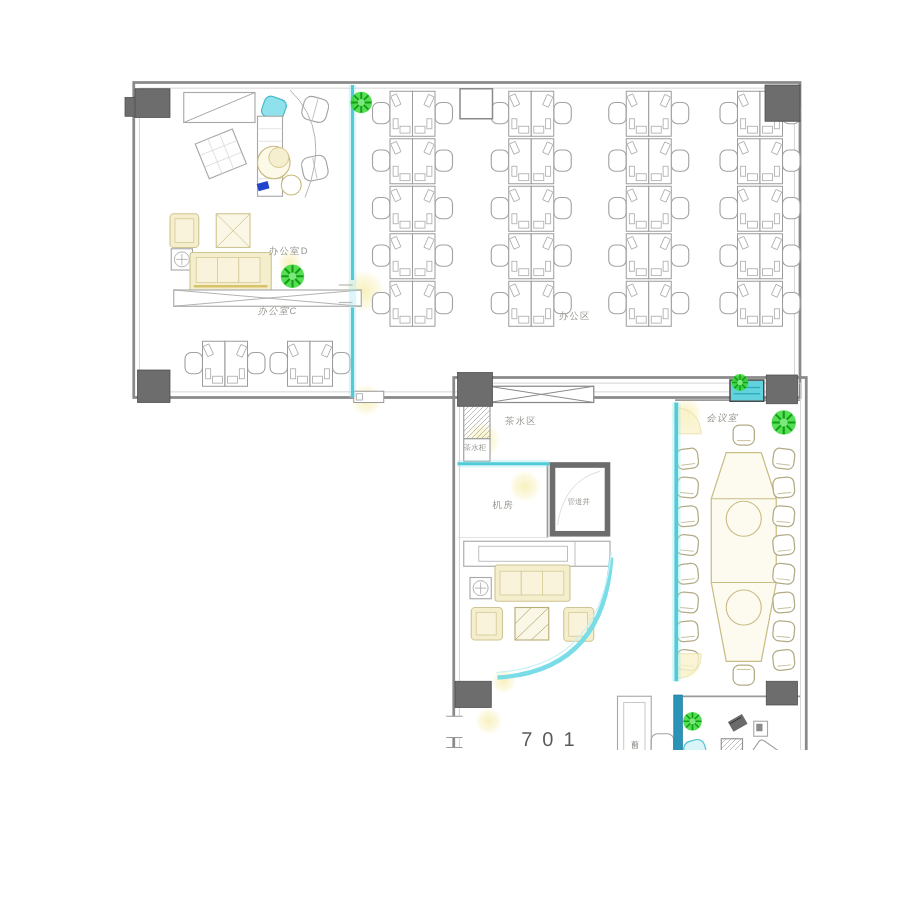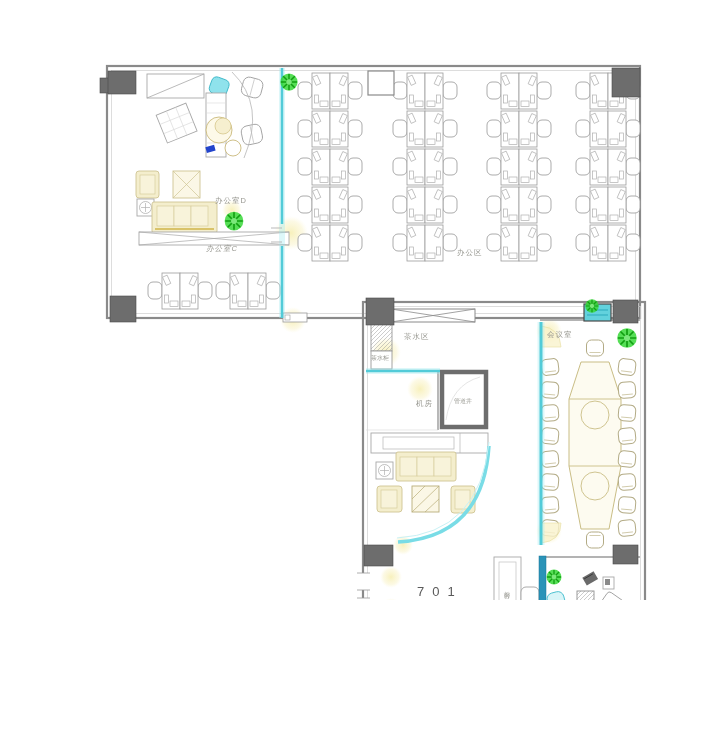--- a/index.html
+++ b/index.html
@@ -3,21 +3,21 @@
 <meta charset="utf-8">
 <style>
   html,body{margin:0;padding:0;background:#ffffff;}
   .canvas{position:relative;width:728px;height:600px;background:#ffffff;overflow:hidden;
           font-family:"Liberation Sans", sans-serif;}
   .canvas svg{position:absolute;left:0;top:0;}
   .lbl{position:absolute;font-size:7.5px;color:#979790;letter-spacing:1px;white-space:nowrap;}
   .lbl.tiny{font-size:6px;letter-spacing:0;}
   .lbl.small{font-size:6.5px;letter-spacing:0.5px;}
   .lbl.vert{writing-mode:vertical-rl;letter-spacing:1px;}
-  .lbl.unit{font-size:13px;color:#5a5a5a;letter-spacing:8px;font-weight:500;}
+  .lbl.unit{font-size:16px;color:#5a5a5a;letter-spacing:8px;font-weight:500;}
   
   .wall{fill:none;stroke:#8a8a8a;stroke-width:2.2;}
   .wallin{fill:none;stroke:#cfcfcf;stroke-width:0.7;}
   .thinwall{stroke:#9a9a9a;stroke-width:1.4;}
   .col{fill:#6d6d6d;stroke:#4a4a4a;stroke-width:0.6;}
   .desk{fill:#ffffff;stroke:#9c9c9c;stroke-width:0.8;}
   .chair{fill:#ffffff;stroke:#a2a2a2;stroke-width:0.9;}
   .item{fill:#ffffff;stroke:#b0b0b0;stroke-width:0.7;}
   .cream{fill:#f4eecd;stroke:#cfc493;stroke-width:0.9;}
   .creamlite{fill:#f8f3da;stroke:#d8cd9d;stroke-width:0.7;}
@@ -315,23 +315,23 @@
     <use href="#plant" transform="translate(234,221) scale(1.25)"></use>
     <use href="#plant" transform="translate(592,306) scale(0.9)"></use>
     <use href="#plant" transform="translate(627,338) scale(1.3)"></use>
     <use href="#plant" transform="translate(554,577) scale(1.0)"></use>
     <use href="#plant" transform="translate(400,656) scale(1.2)"></use>
   </g>
 </svg>
 
   <div class="lbl" style="left:215px;top:196px;">办公室D</div>
   <div class="lbl" style="left:206px;top:244px;font-style:italic;">办公室C</div>
-  <div class="lbl" style="left:457px;top:248px;">办公区</div>
+  <div class="lbl" style="left:447px;top:248px;">办公区</div>
   <div class="lbl" style="left:404px;top:332px;">茶水区</div>
   <div class="lbl tiny" style="left:371px;top:354px;">茶水柜</div>
-  <div class="lbl" style="left:394px;top:399px;margin-left:22px;">机房</div>
+  <div class="lbl" style="left:394px;top:399px;">机房</div>
   <div class="lbl tiny" style="left:454px;top:397px;">管道井</div>
-  <div class="lbl" style="left:547px;top:330px;">会议室</div>
+  <div class="lbl" style="left:565px;top:330px;font-style:italic;">会议室</div>
   <div class="lbl small vert" style="left:502px;top:586px;">前台</div>
   <div class="lbl small" style="left:551px;top:629px;">办公室A</div>
   <div class="lbl unit" style="left:417px;top:584px;">701</div>
 
 </div>
 
 </body></html>

